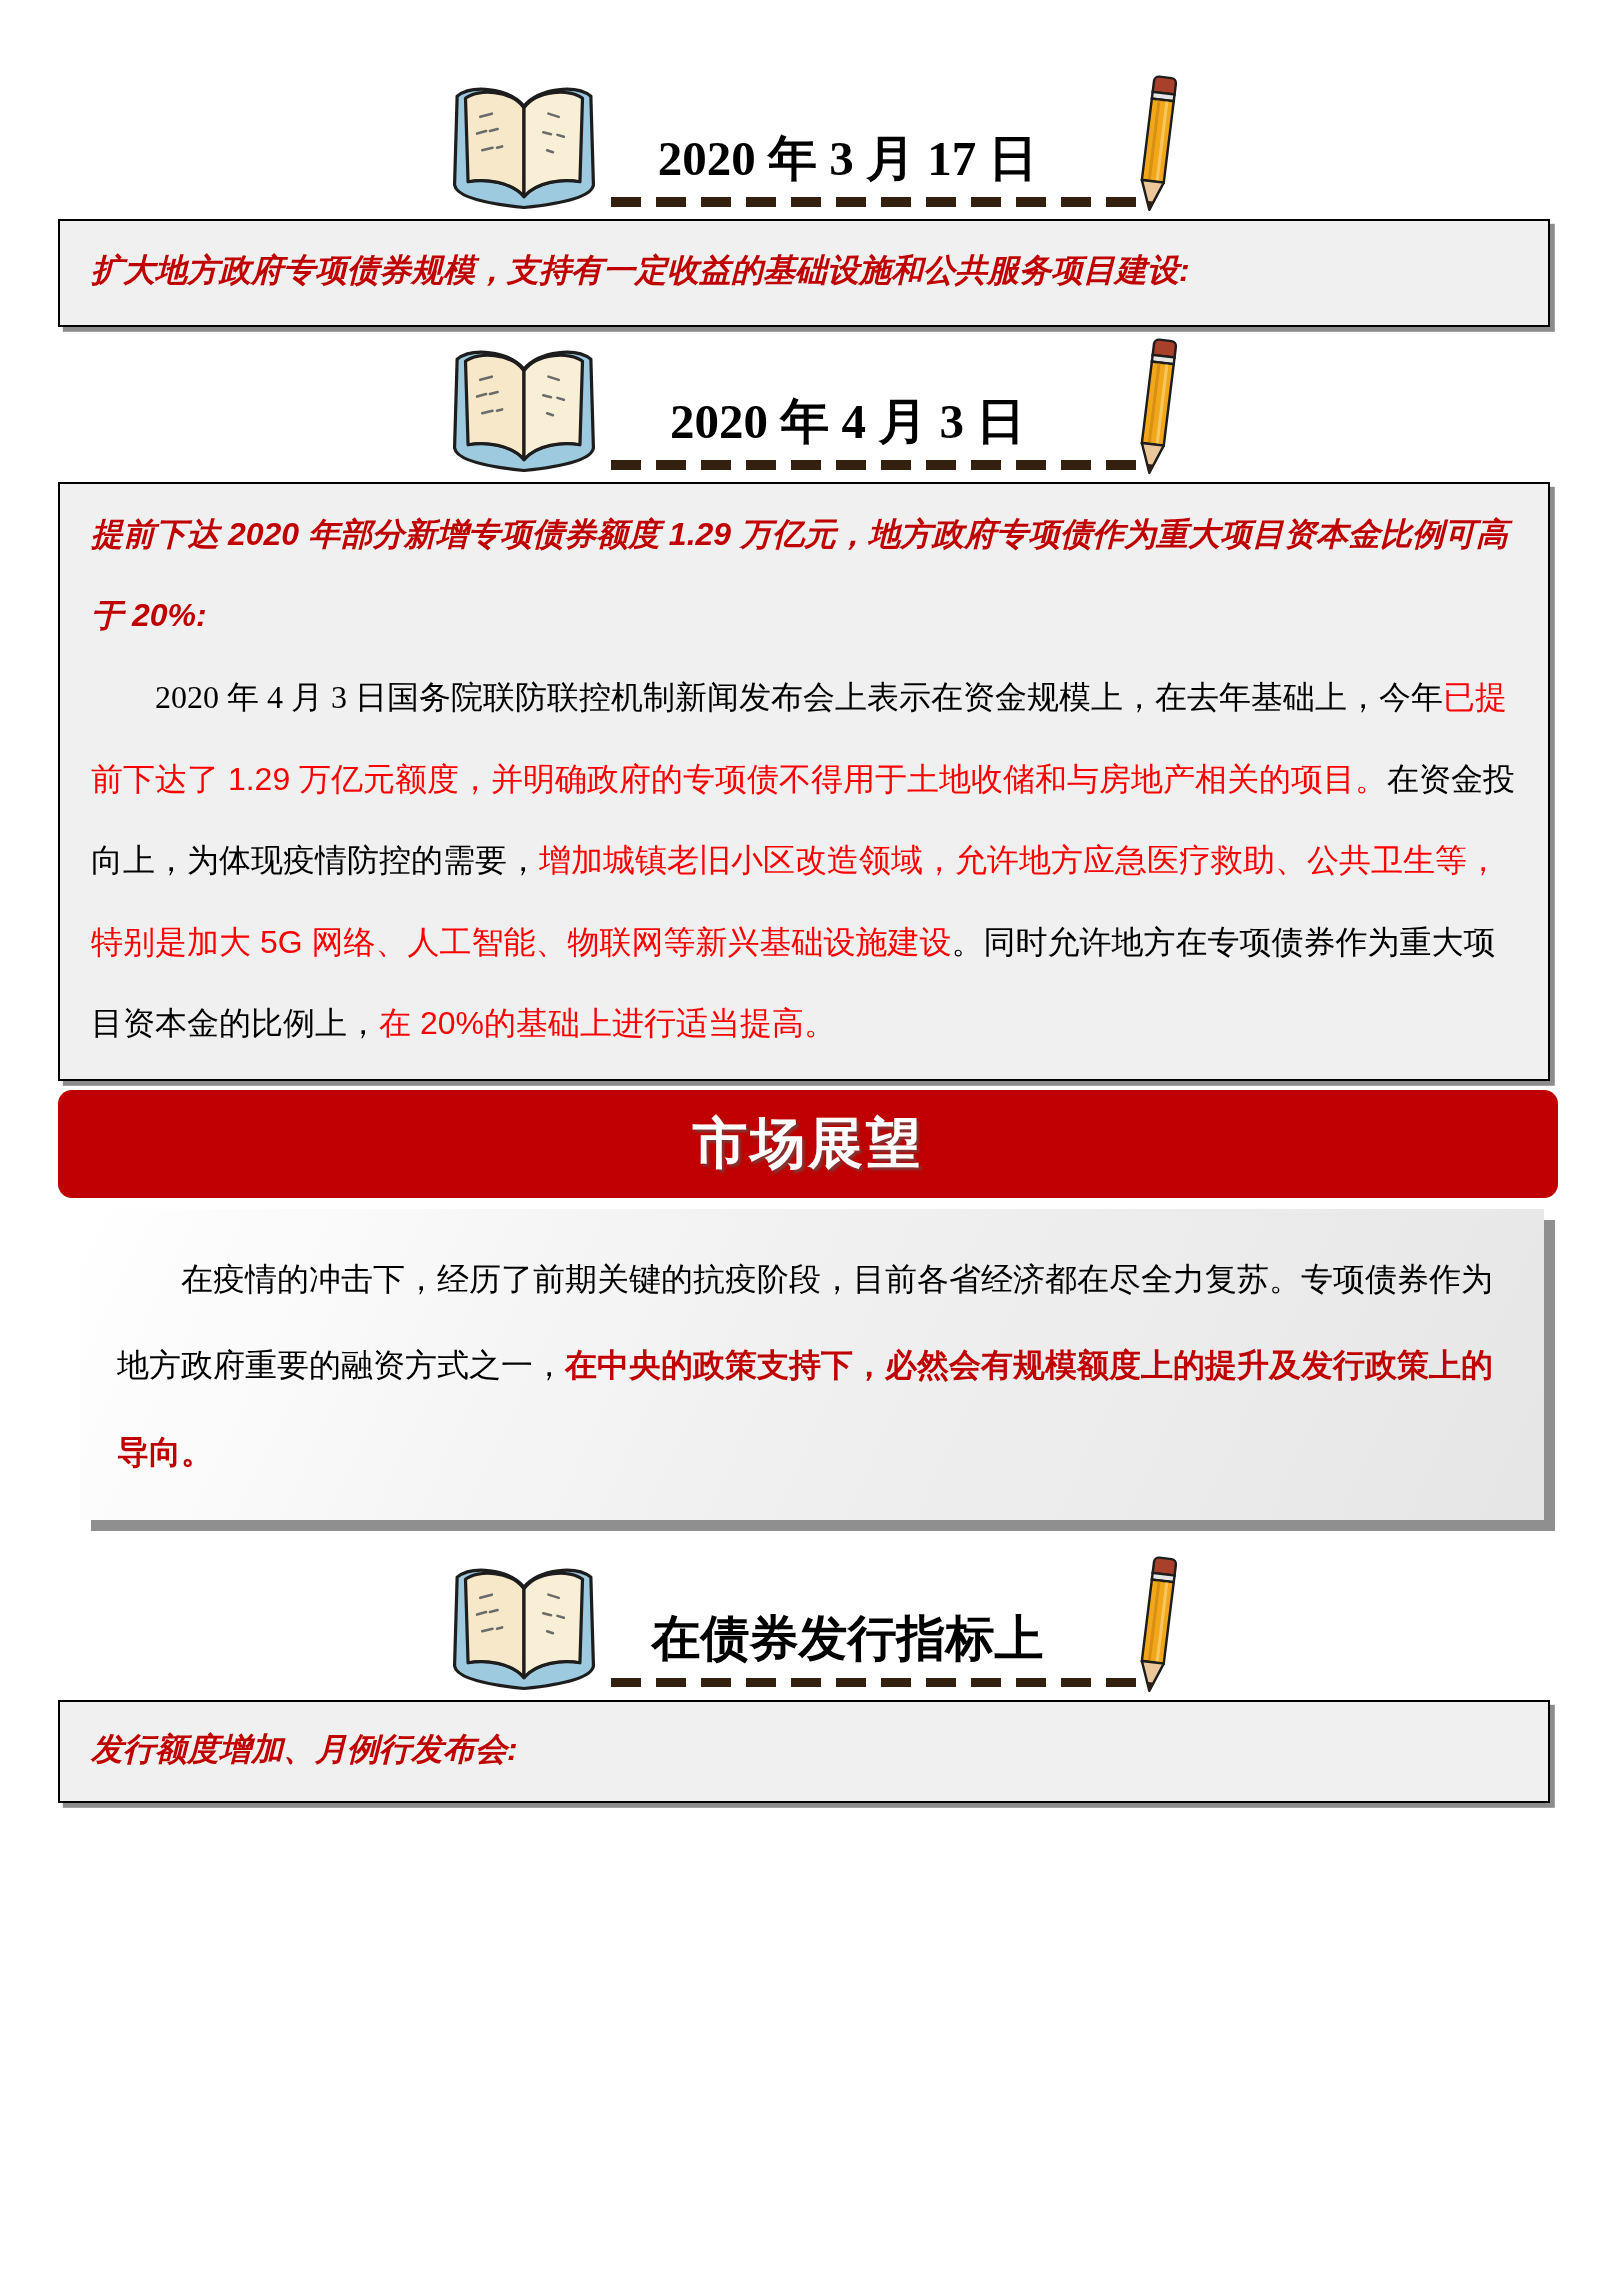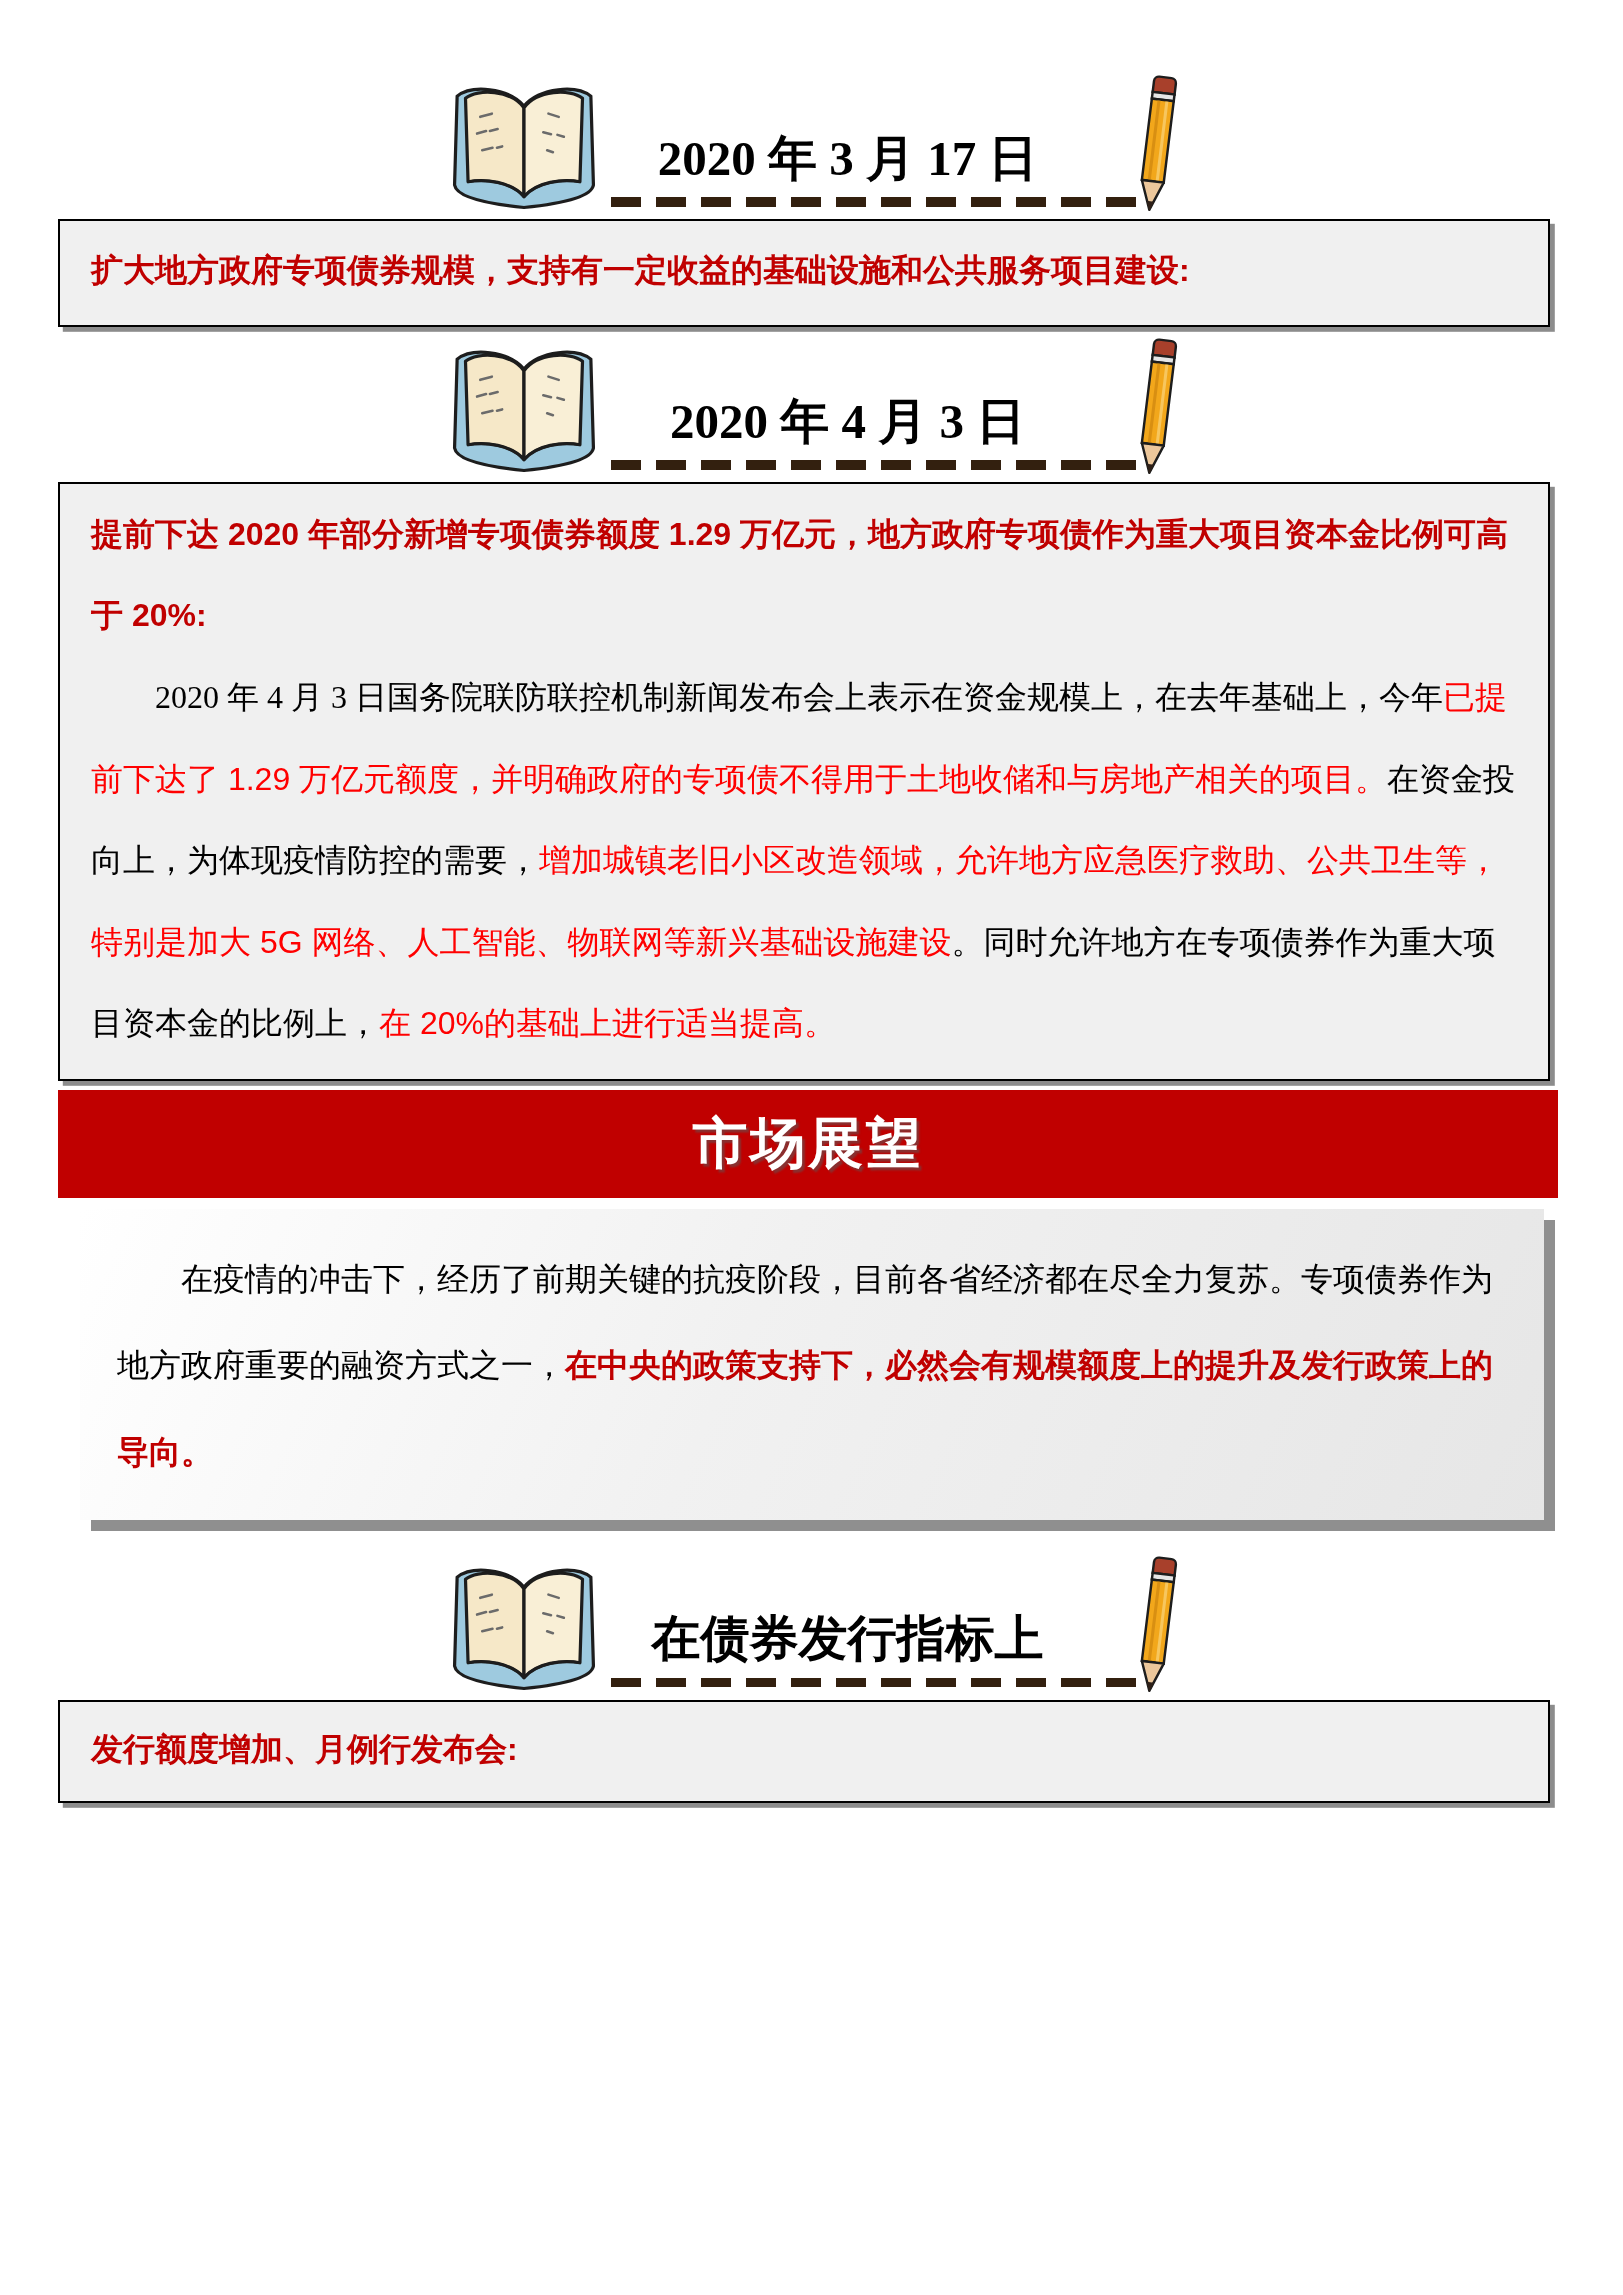--- a/index.html
+++ b/index.html
@@ -14,31 +14,31 @@
      font-weight:bold;font-size:49px;color:#000;white-space:nowrap;
      font-family:"Liberation Serif","DejaVu Serif",serif;}
   .tl-header .dash{position:absolute;left:167px;right:40px;bottom:5.5px;height:9.5px;
      background:repeating-linear-gradient(90deg,var(--dash_brown) 0 30px,transparent 30px 45px);}
 
   
   .info-box{box-sizing:border-box;margin-left:58px;width:1492px;background:var(--box_bg);
      border:2px solid #000;box-shadow:4.8px 4.8px 0 rgba(0,0,0,0.45);
      padding:9.5px 31px 13.6px 31px;}
   .box-heading{margin:0;font-size:32px;font-weight:bold;color:var(--heading_red);
-     font-family:"Liberation Sans","DejaVu Sans",sans-serif;line-height:2.55;}
+     font-family:"Liberation Sans","DejaVu Sans",sans-serif;line-height:2.55;font-style:italic;}
   .box-para{margin:0;font-size:32px;color:#000;text-indent:2em;line-height:2.55;}
   .lh-tight .box-heading,.lh-tight .box-para{line-height:2.4;}
 
   .seg-black{color:#000;font-family:"Liberation Serif","DejaVu Serif",serif;}
   .seg-red{color:var(--highlight_red);font-family:"Liberation Sans","DejaVu Sans",sans-serif;}
   .seg-darkred{color:var(--heading_red);font-weight:bold;font-family:"Liberation Sans","DejaVu Sans",sans-serif;}
 
   
   .banner{margin:9.5px 0 0 58px;width:1500px;height:108px;background:var(--banner_red);
-     display:flex;align-items:center;justify-content:center;}
+     display:flex;align-items:center;justify-content:center;border-radius:14px;}
   .banner span{color:#fff;font-size:55px;font-weight:bold;letter-spacing:2.7px;
      font-family:"Liberation Sans","DejaVu Sans",sans-serif;
      text-shadow:2.7px 2.7px 2px rgba(90,90,90,0.55);}
 
   
   .outlook-box{box-sizing:border-box;margin:11px 0 0 80px;width:1464px;
      background:linear-gradient(115deg,#ffffff 0%,#f1f1f1 45%,#e6e6e6 100%);
      box-shadow:11px 11px 0 #8f8f8f;padding:27px 37px 24.5px 37px;}
   .outlook-box .box-para{line-height:2.7;}
 

